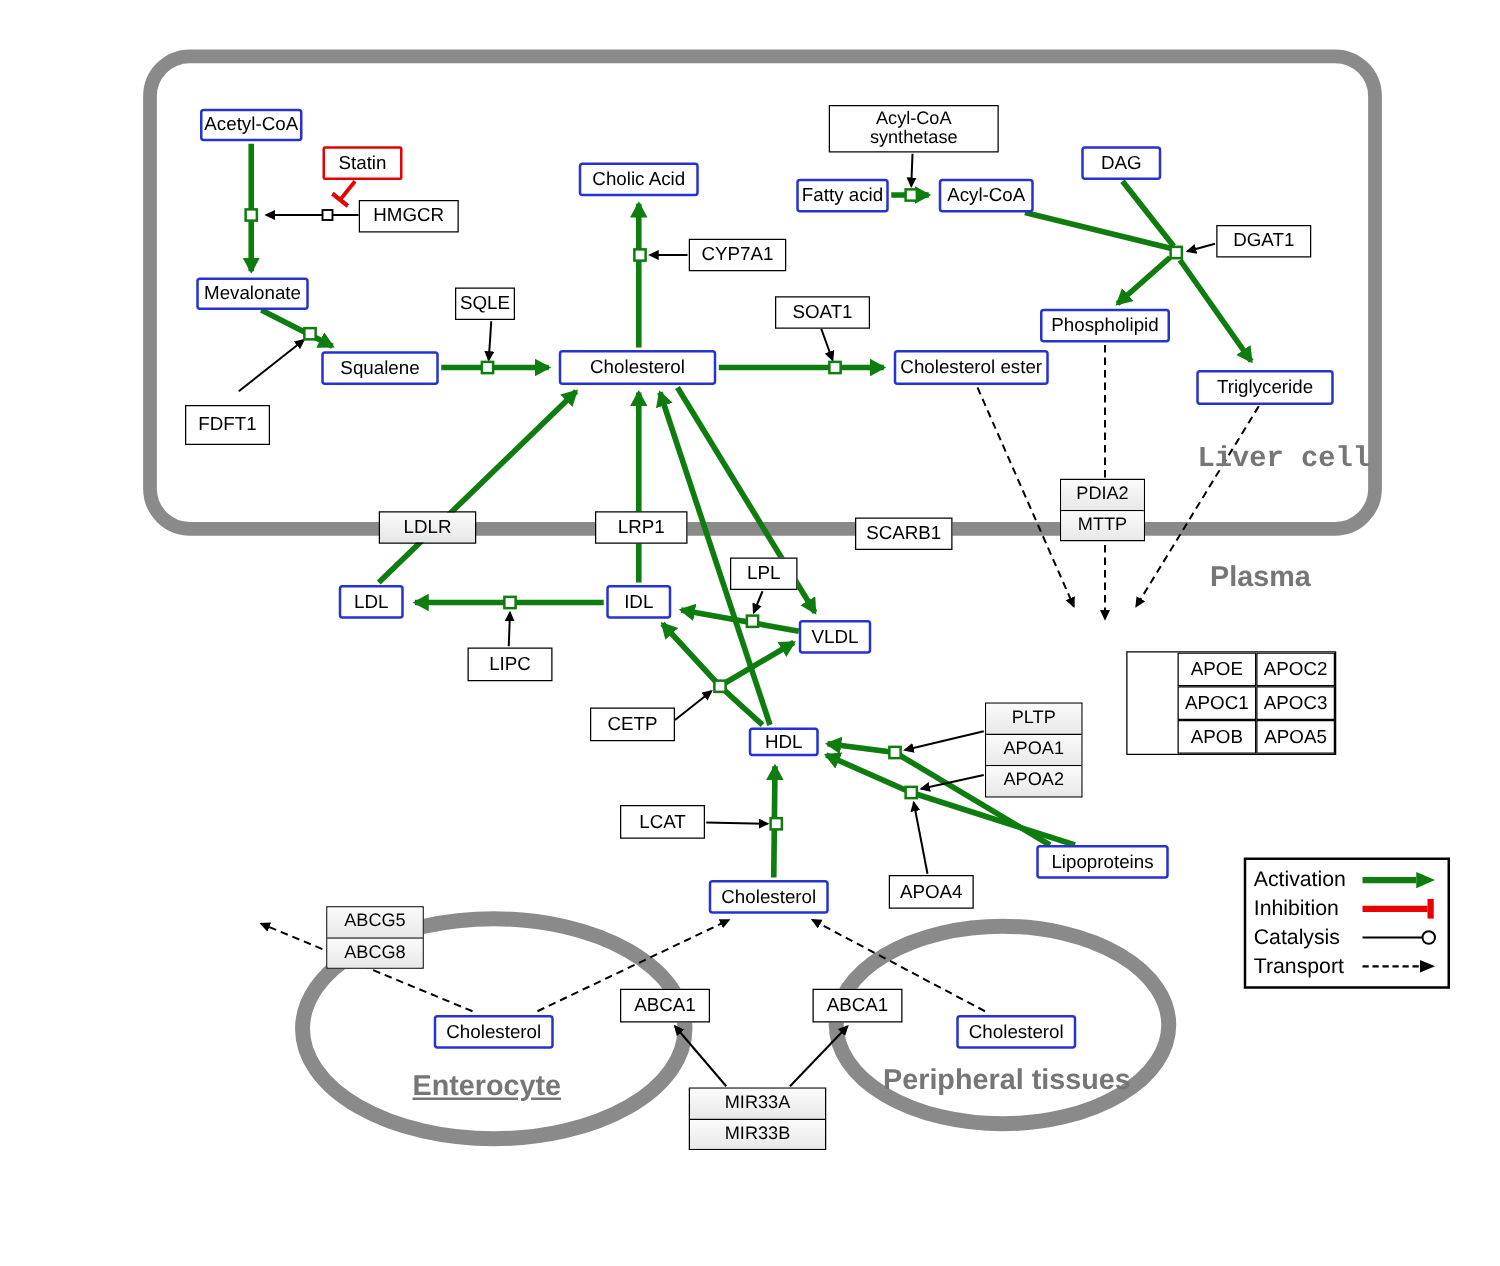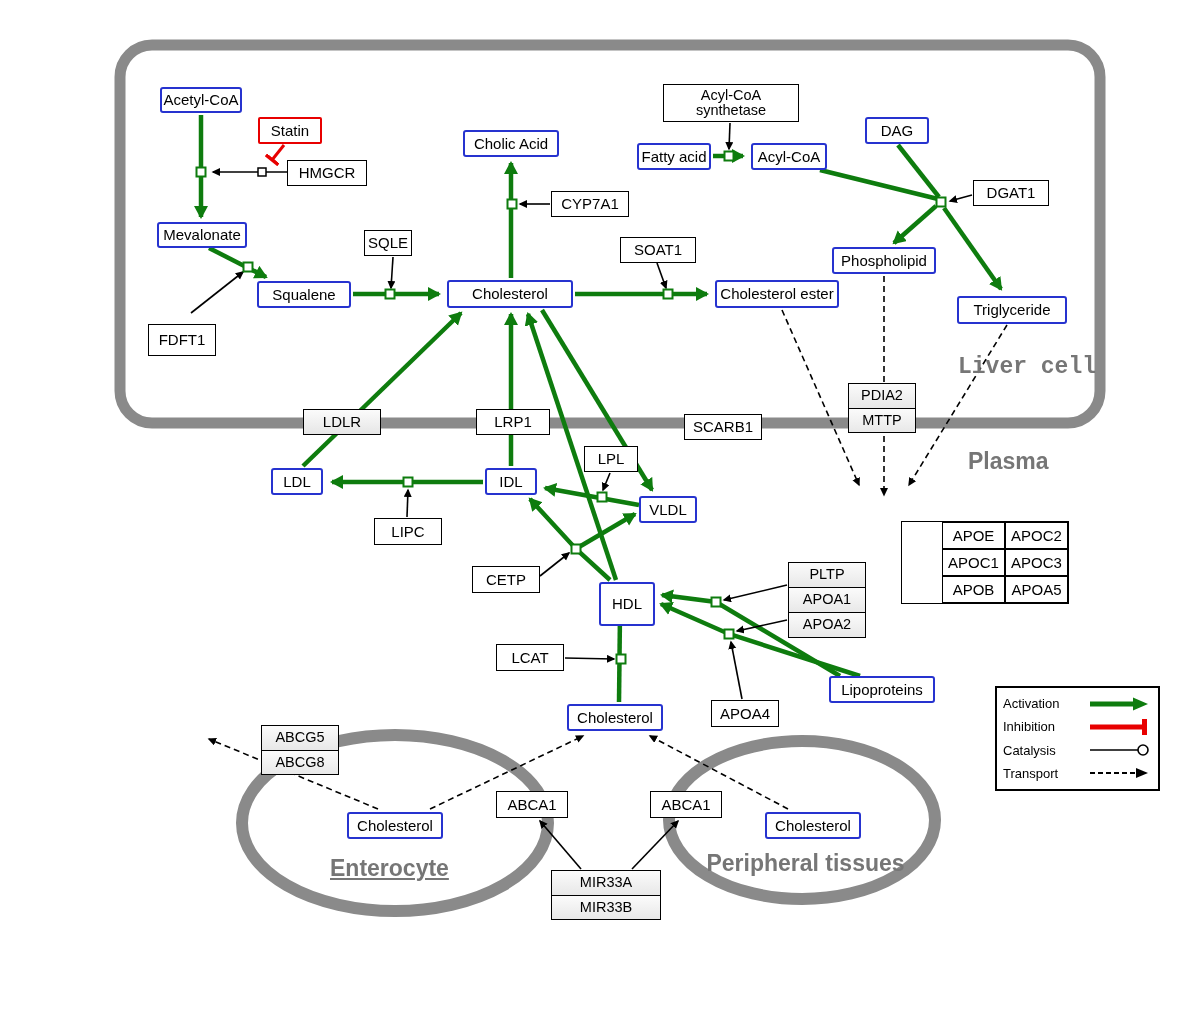--- a/index.html
+++ b/index.html
@@ -29,21 +29,21 @@
                font-size:15px; height:25px; background:#fff; }
 
   .comp-label { position:absolute; z-index:2; font-weight:bold; color:#767676;
                 font-size:23px; white-space:nowrap; }
 
   .legend { position:absolute; left:995px; top:686px; width:165px; height:105px;
             border:2px solid #000; background:#fff; z-index:3; box-sizing:border-box;
             display:flex; flex-direction:column; justify-content:space-around;
             padding:4px 6px; }
   .lrow { display:flex; align-items:center; justify-content:space-between; height:22px; }
-  .lrow .ltxt { font-size:13px; color:#000; }
+  .lrow .ltxt { font-size:17px; color:#000; }
 </style>
 </head>
 <body>
 
 <div id="stage">
 
   <svg class="wires" width="1200" height="1013" viewBox="0 0 1200 1013">
     <defs>
       <marker id="mGreen" markerUnits="userSpaceOnUse" markerWidth="18" markerHeight="16" refX="11" refY="7" orient="auto">
           <path d="M0,0 L13,7 L0,14 Z" fill="#0e7c0e"></path>
@@ -144,21 +144,21 @@
   <div class="node metab" style="left:447px;top:280px;width:126px;height:28px">Cholesterol</div>
   <div class="node metab" style="left:715px;top:280px;width:124px;height:28px">Cholesterol ester</div>
   <div class="node metab" style="left:637px;top:143px;width:74px;height:27px">Fatty acid</div>
   <div class="node metab" style="left:751px;top:143px;width:76px;height:27px">Acyl-CoA</div>
   <div class="node metab" style="left:865px;top:117px;width:64px;height:27px">DAG</div>
   <div class="node metab" style="left:832px;top:247px;width:104px;height:27px">Phospholipid</div>
   <div class="node metab" style="left:957px;top:296px;width:110px;height:28px">Triglyceride</div>
   <div class="node metab" style="left:271px;top:468px;width:52px;height:27px">LDL</div>
   <div class="node metab" style="left:485px;top:468px;width:52px;height:27px">IDL</div>
   <div class="node metab" style="left:639px;top:496px;width:58px;height:27px">VLDL</div>
-  <div class="node metab" style="left:599px;top:582px;width:56px;height:44px">HDL</div>
+  <div class="node metab" style="left:599px;top:582px;width:56px;height:23px">HDL</div>
   <div class="node metab" style="left:829px;top:676px;width:106px;height:27px">Lipoproteins</div>
   <div class="node metab" style="left:567px;top:704px;width:96px;height:27px">Cholesterol</div>
   <div class="node metab" style="left:347px;top:812px;width:96px;height:27px">Cholesterol</div>
   <div class="node metab" style="left:765px;top:812px;width:96px;height:27px">Cholesterol</div>
 
   <div class="node statin" style="left:258px;top:117px;width:64px;height:27px">Statin</div>
 
   <div class="node enz" style="left:287px;top:160px;width:80px;height:26px">HMGCR</div>
   <div class="node enz" style="left:148px;top:324px;width:68px;height:32px">FDFT1</div>
   <div class="node enz" style="left:364px;top:230px;width:48px;height:26px">SQLE</div>

